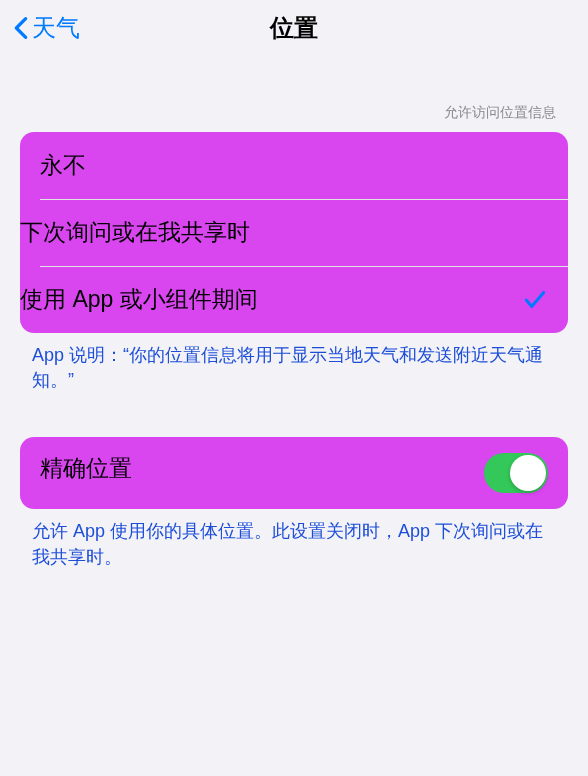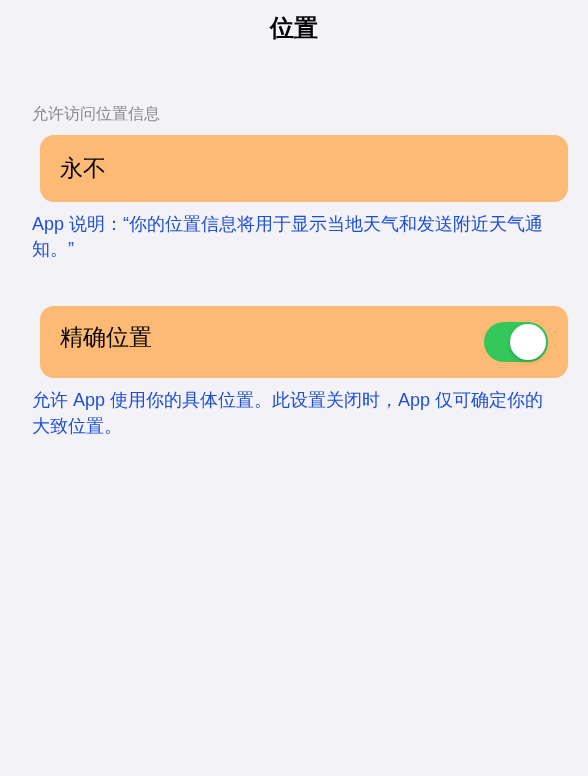--- a/index.html
+++ b/index.html
@@ -48,30 +48,30 @@
       transform: translateX(-50%);
       font-size: 24px;
       font-weight: 600;
       color: #000;
       text-align: center;
     }
     .content {
       padding: 0 20px;
     }
     .section-header {
-      font-size: 16px;
+      font-size: 14px;
       color: #8a8a8e;
       padding: 48px 12px 10px 12px;
       font-weight: 400;
+      text-align: right;
     }
     .list-group {
-      background: #fdba74;
+      background: #d946ef;
       border-radius: 14px;
       overflow: hidden;
-      margin-left: 20px;
     }
     .list-item {
       padding: 18px 20px;
       font-size: 23px;
       color: #000;
       font-weight: 400;
       display: flex;
       align-items: center;
       justify-content: space-between;
       cursor: pointer;
@@ -140,39 +140,58 @@
       box-shadow: 0 2px 4px rgba(0,0,0,0.2);
     }
     .spacer-before-toggle {
       height: 44px;
     }
   </style>
 </head>
 <body>
 
 <div class="nav-bar">
+  <div class="back-button">
+    <span class="back-chevron">
+      <svg viewBox="0 0 12 20" width="14" height="24" fill="none" stroke="#007aff" stroke-width="2.8" stroke-linecap="round" stroke-linejoin="round">
+        <polyline points="10,2 2,10 10,18"></polyline>
+      </svg>
+    </span>
+    <span class="back-label">天气</span>
+  </div>
   <div class="nav-title">位置</div>
 </div>
 
 <div class="content">
   <div class="section-header">允许访问位置信息</div>
 
   <div class="list-group">
     <div class="list-item">
       <span>永不</span>
+    </div>
+    <div class="list-item">
+      <span>下次询问或在我共享时</span>
+    </div>
+    <div class="list-item">
+      <span>使用 App 或小组件期间</span>
+      <span class="checkmark">
+        <svg viewBox="0 0 24 24" width="26" height="26" fill="none" stroke="#007aff" stroke-width="2.8" stroke-linecap="round" stroke-linejoin="round">
+          <polyline points="4,12 9,18 20,5"></polyline>
+        </svg>
+      </span>
     </div>
   </div>
 
   <div class="section-footer">App 说明：“你的位置信息将用于显示当地天气和发送附近天气通知。”</div>
 
   <div class="spacer-before-toggle"></div>
 
   <div class="list-group">
     <div class="toggle-item">
       <span>精确位置</span>
       <div class="switch">
         <div class="switch-knob"></div>
       </div>
     </div>
   </div>
 
-  <div class="section-footer">允许 App 使用你的具体位置。此设置关闭时，App 仅可确定你的大致位置。</div>
+  <div class="section-footer">允许 App 使用你的具体位置。此设置关闭时，App 下次询问或在我共享时。</div>
 </div>
 
 </body></html>

